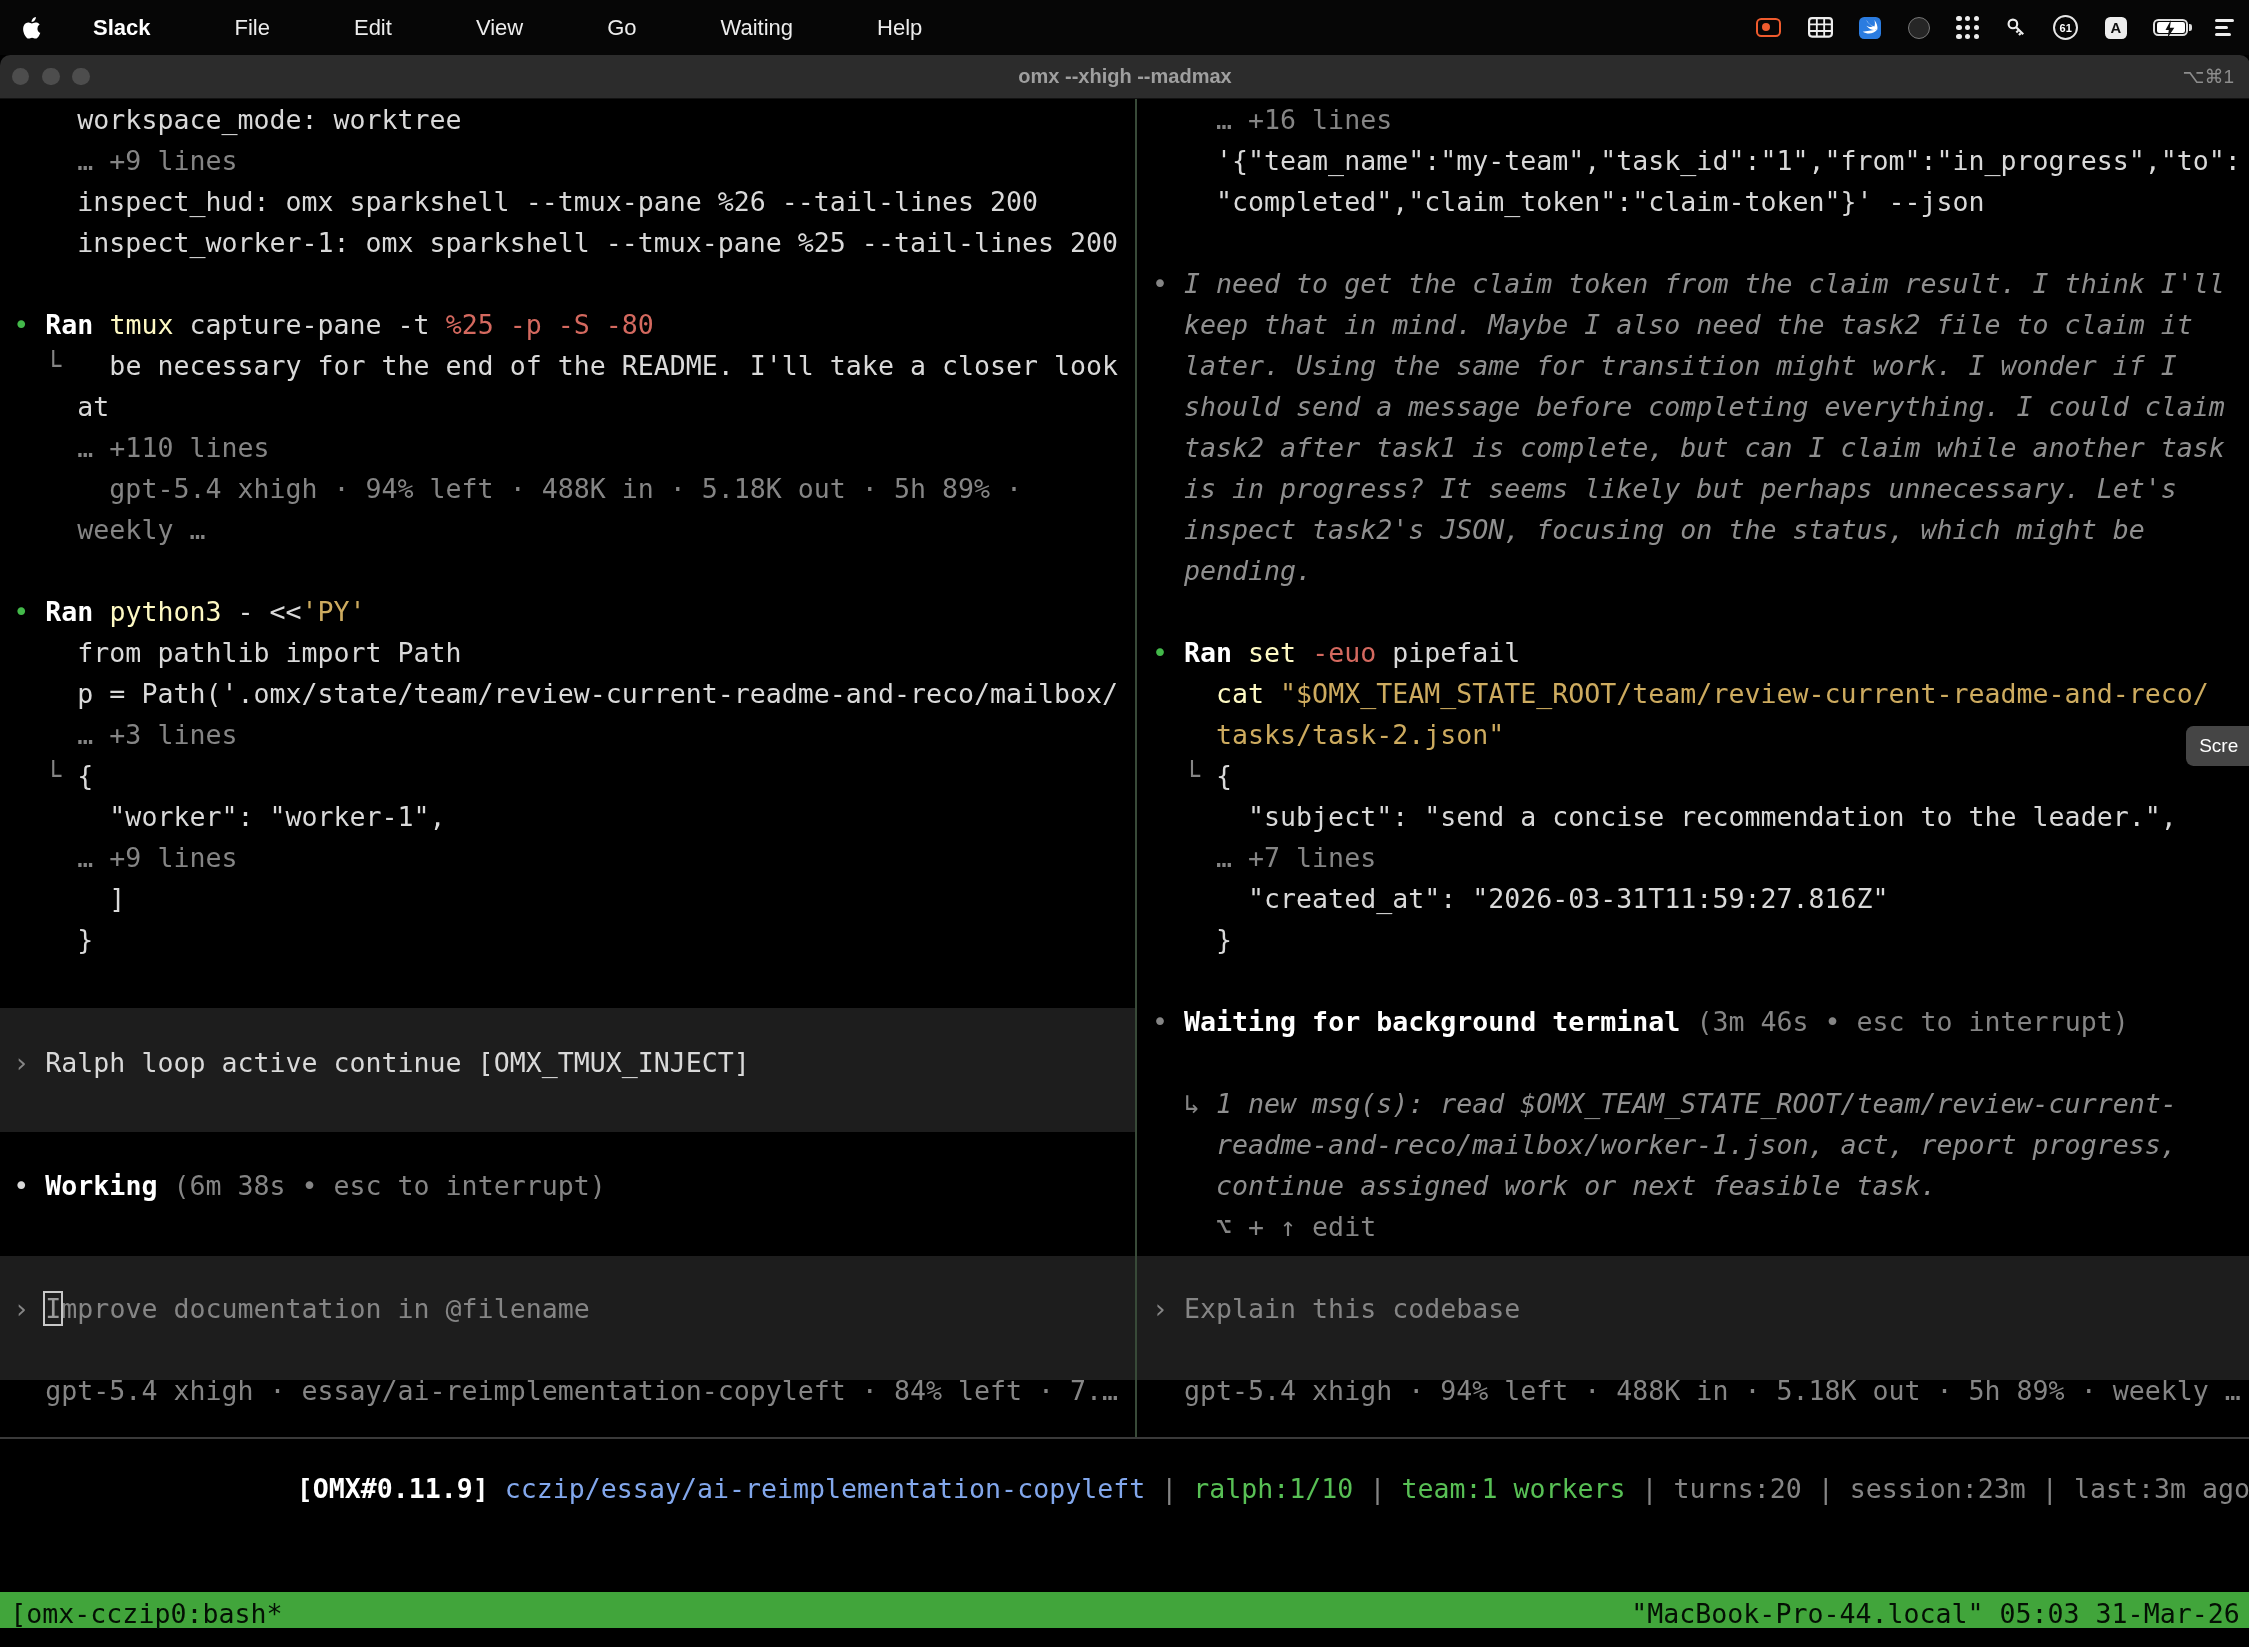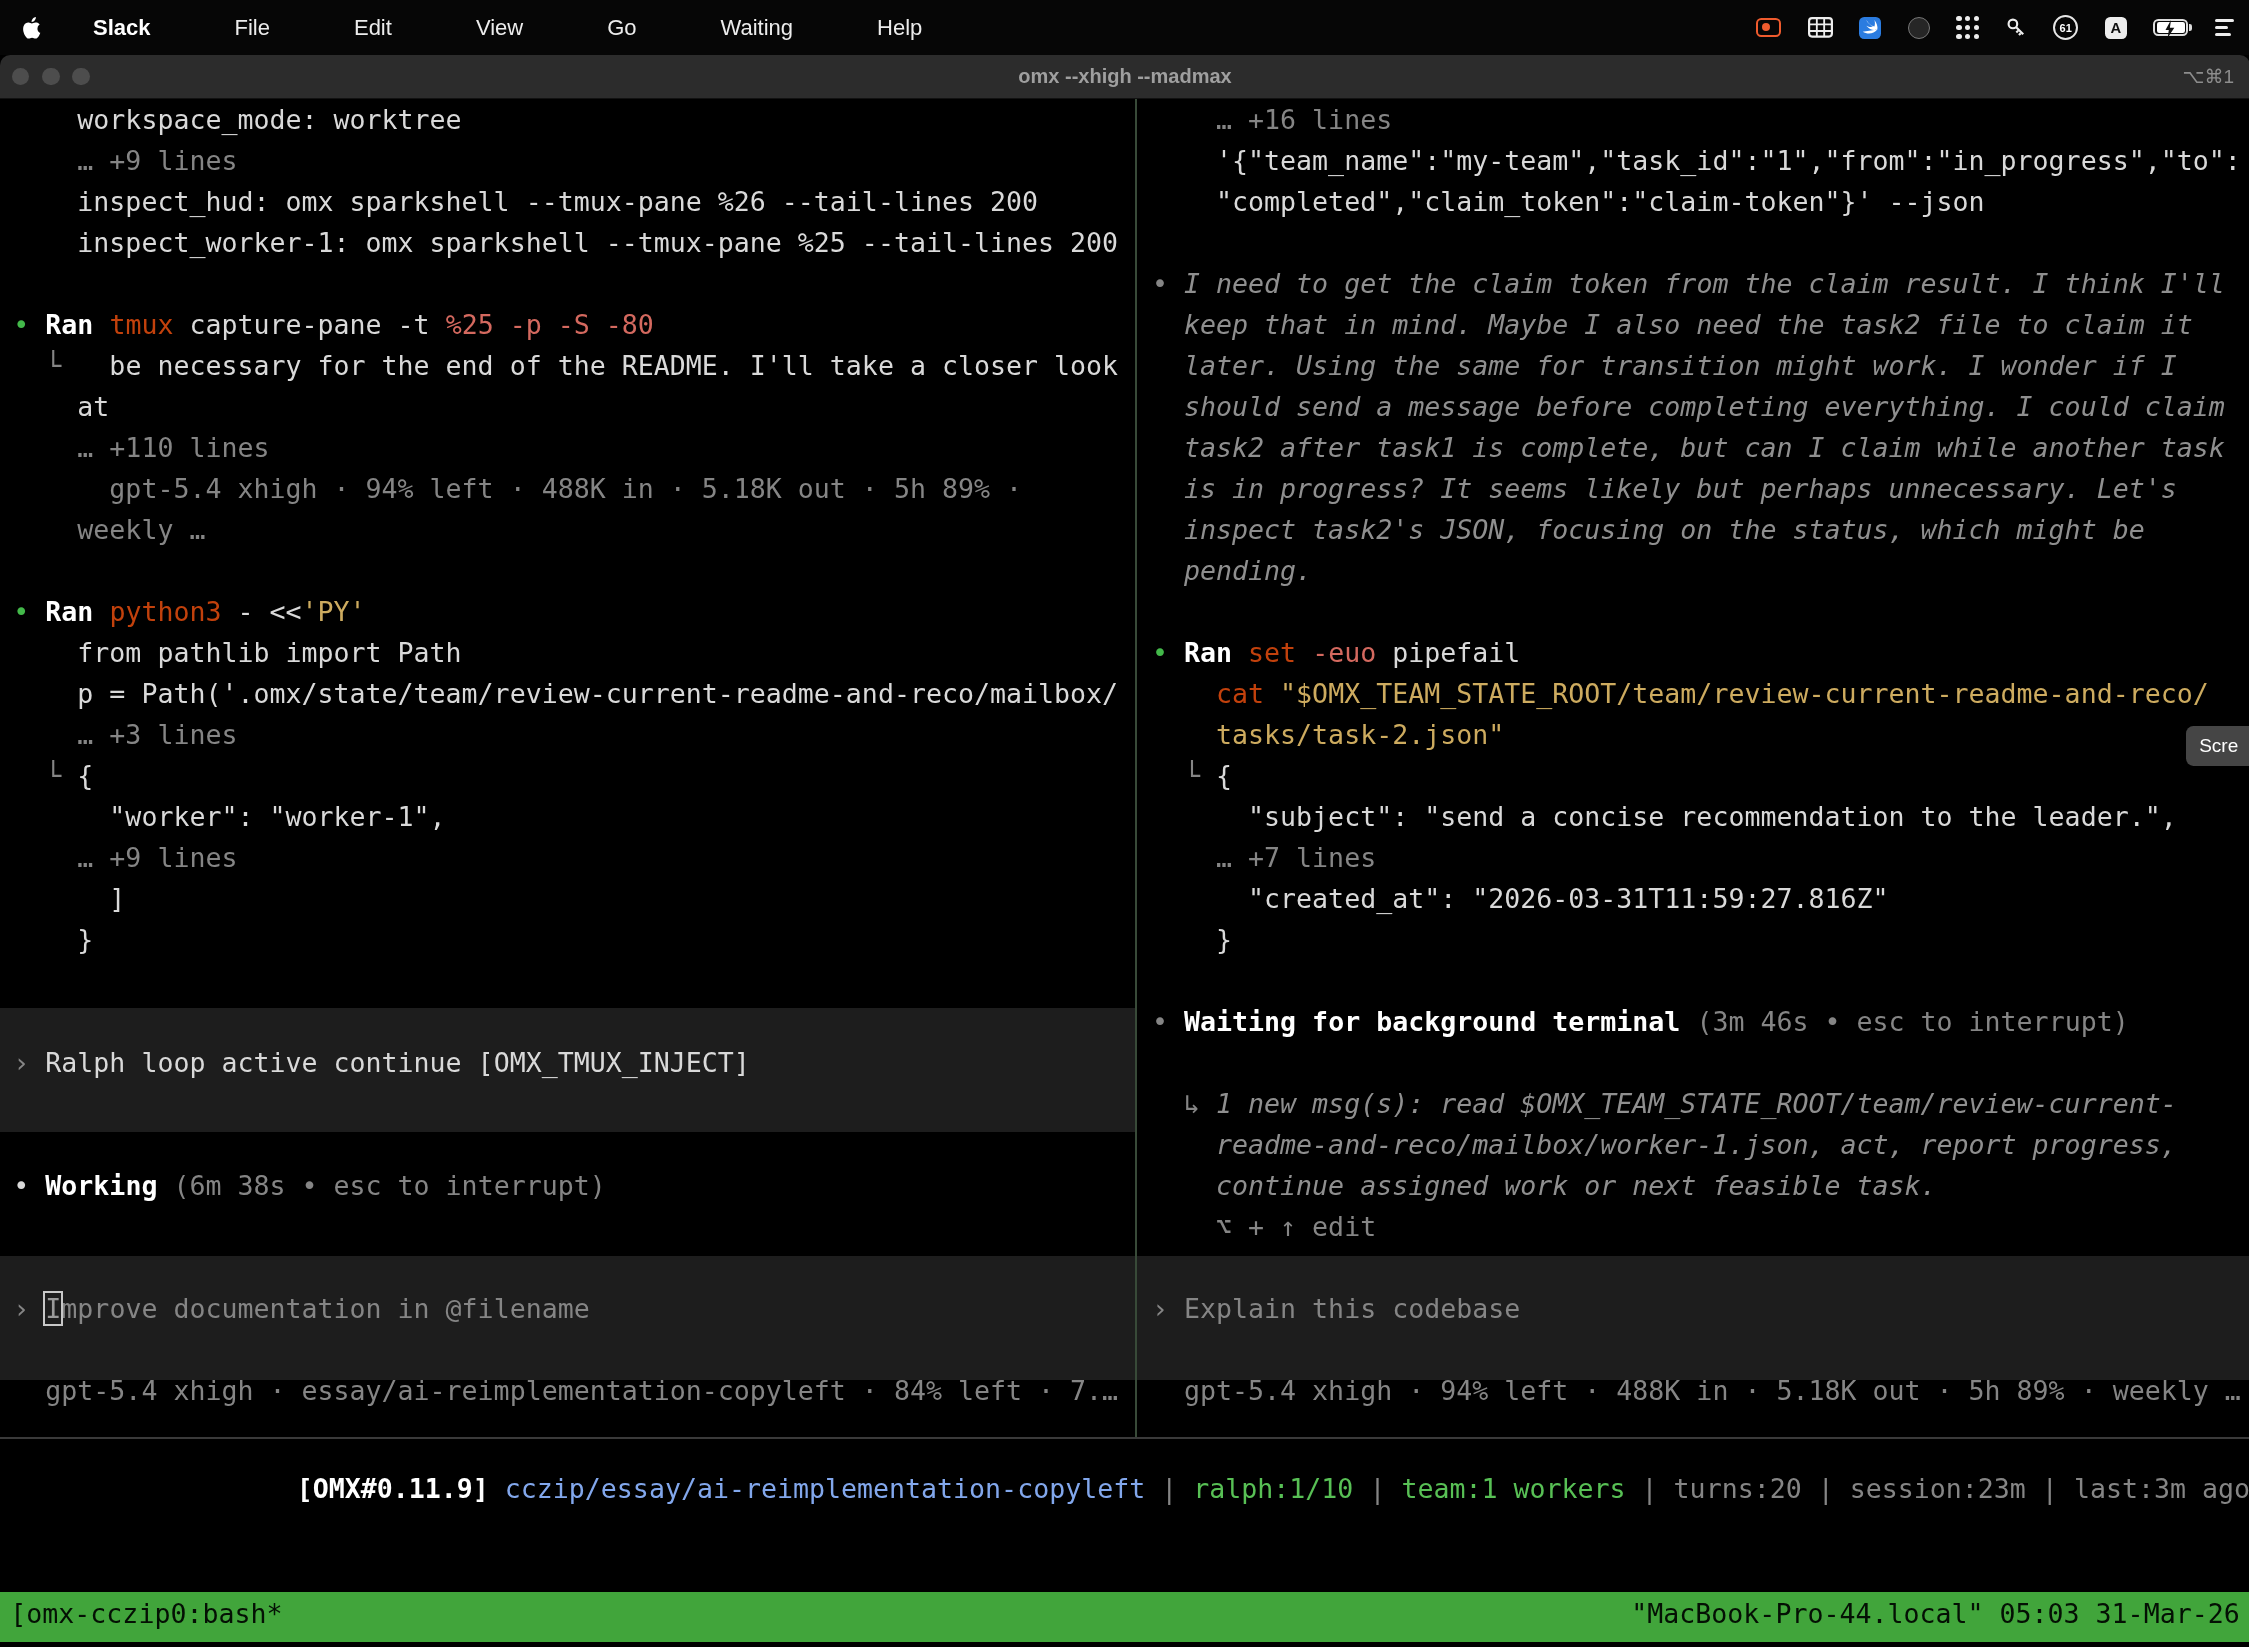--- a/index.html
+++ b/index.html
@@ -48,33 +48,33 @@
   .pane,.omx-line,.tmuxbar{font-family:"DejaVu Sans Mono",monospace;white-space:pre;}
   .pane{position:absolute;top:0;height:1338px;font-size:26.6px;line-height:41px;overflow:hidden;}
   .pane-left{left:13.3px;width:1119px;}
   .pane-right{left:1152px;right:0;}
   .tline{height:41px;line-height:41px;}
 
   .c-w{color:#d9d9d9;}
   .c-b{color:#ffffff;font-weight:bold;}
   .c-dim{color:#858585;}
   .c-dimi{color:#8f8f8f;font-style:italic;}
-  .c-blue{color:#c2410c;}
+  .c-blue{color:#fef9c3;}
   .c-green{color:#43b94a;}
   .c-green2{color:#58c055;}
   .c-red{color:#d4695f;}
   .c-yellow{color:#cdab5f;}
   .c-path{color:#82a7ec;}
   .c-cursor{color:#9a9a9a;outline:2.2px solid #c8c8c8;outline-offset:-0.7px;}
 
   .omx-line{position:absolute;top:1369px;left:19px;right:0;font-size:26.6px;line-height:41px;overflow:hidden;text-align:right;}
 
   .scre{position:absolute;top:627px;right:0;height:40px;background:#454545;color:#fff;font-size:19px;line-height:40px;padding:0 11.8px 0 13.3px;border-radius:7.4px 0 0 7.4px;font-family:"Liberation Sans",sans-serif;}
 
-  .tmuxbar{position:absolute;top:1493px;left:0;right:0;height:50px;background:#41a53b;color:#041004;font-size:26.6px;line-height:43px;padding:0 10.3px;box-sizing:border-box;display:flex;justify-content:space-between;}
+  .tmuxbar{position:absolute;top:1493px;left:0;right:0;height:36px;background:#41a53b;color:#041004;font-size:26.6px;line-height:43px;padding:0 10.3px;box-sizing:border-box;display:flex;justify-content:space-between;}
 </style>
 </head>
 <body>
 
 <div class="screen">
 
   <div class="menubar">
     <div class="mb-left">
       <span style="display:flex;align-items:center;">
         <svg width="19" height="22" viewBox="0 0 17 20">

